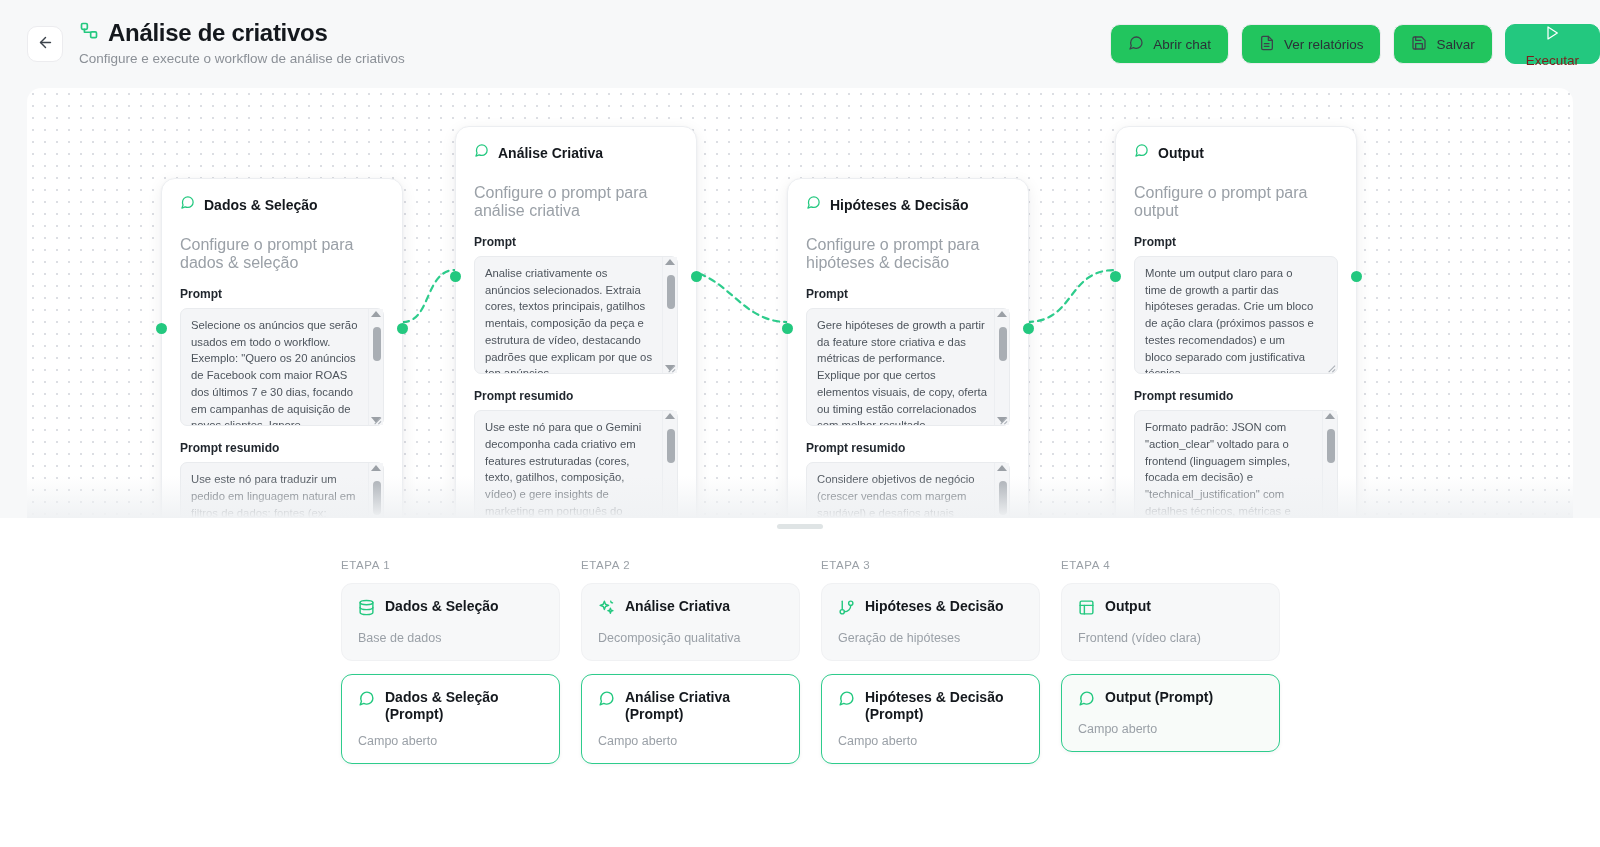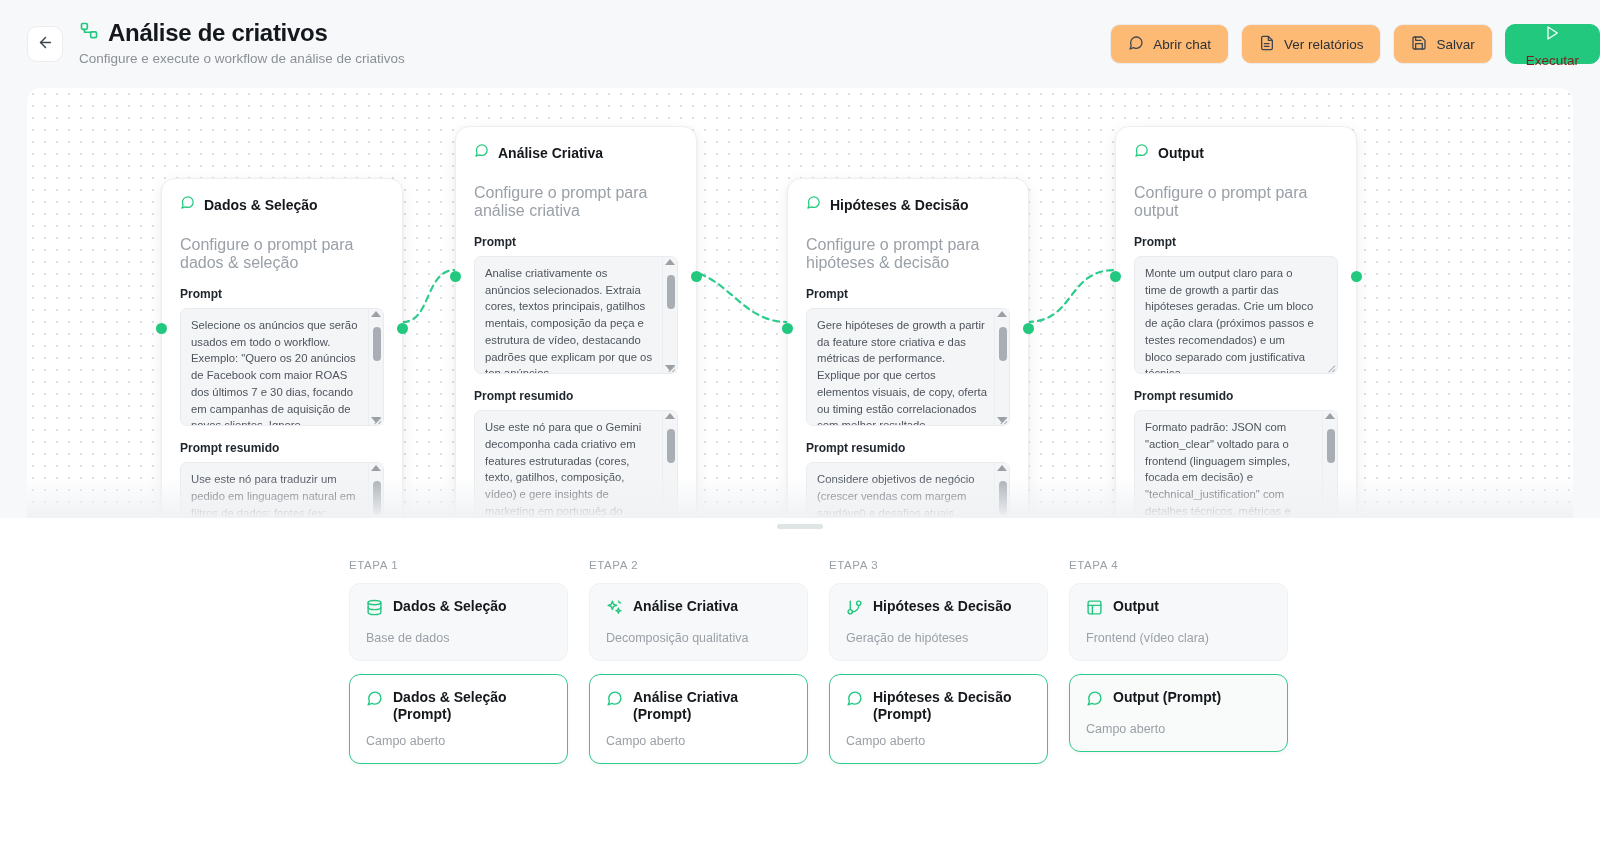--- a/index.html
+++ b/index.html
@@ -32,21 +32,21 @@
     line-height: 1.1;
   }
   .page-sub {
     font-size: 13.5px; color: #8b9097; margin-top: 5px; margin-left: 0px;
   }
   .header-actions {
     display: flex; align-items: center; gap: 12px;
     margin-right: 0px; padding-right: 0px;
   }
   .btn {
-    height: 40px; border-radius: 10px; background: #fdba74;
+    height: 40px; border-radius: 10px; background: #22c55e;
     border: 1px solid #ececef; display: flex; align-items: center;
     gap: 9px; padding: 0 17px; font-size: 13.5px; color: #2b3138;
     cursor: pointer; white-space: nowrap;
   }
   .btn-primary {
     background: #23c87f; border-color: #23c87f; color: #7f1d1d;
     font-weight: 500; padding: 0 20px; flex-direction: column;
   }
   .btn svg { flex: none; }
 
@@ -126,21 +126,21 @@
   .bottom {
     position: absolute; top: 518px; left: 0; width: 1600px; height: 329px;
     background: #ffffff;
   }
   .drag-handle {
     position: absolute; top: 6px; left: 50%; transform: translateX(-50%);
     width: 46px; height: 5px; border-radius: 3px; background: #dfe4e5;
     cursor: ns-resize;
   }
   .etapas {
-    position: absolute; top: 41px; left: 349px;
+    position: absolute; top: 41px; left: 341px;
     display: flex; gap: 21px;
   }
   .etapa-col { width: 219px; }
   .etapa-label {
     font-size: 11.5px; letter-spacing: 0.6px; color: #9aa0a7;
     margin-bottom: 12px;
   }
   .card {
     border-radius: 11px; padding: 14px 16px 15px 16px;
     background: #f7f8f9; border: 1px solid #f0f1f3;

